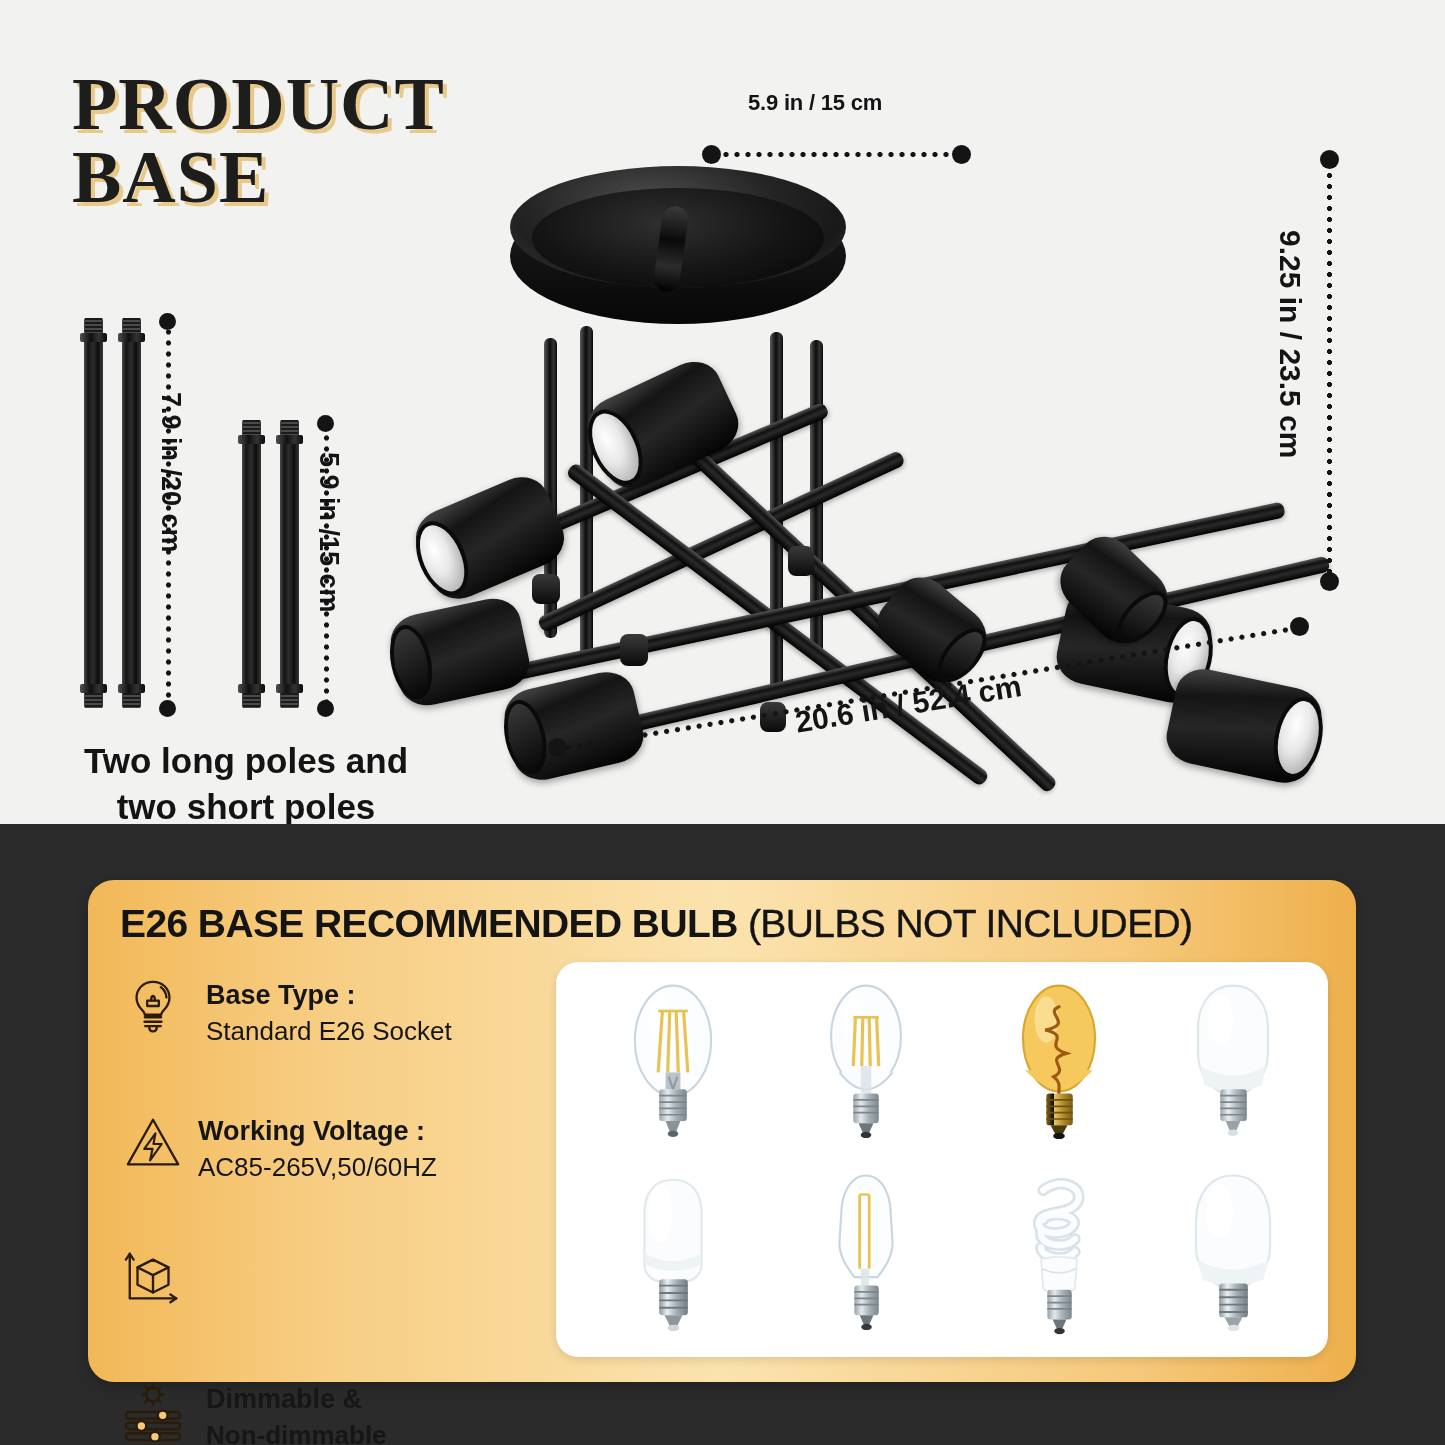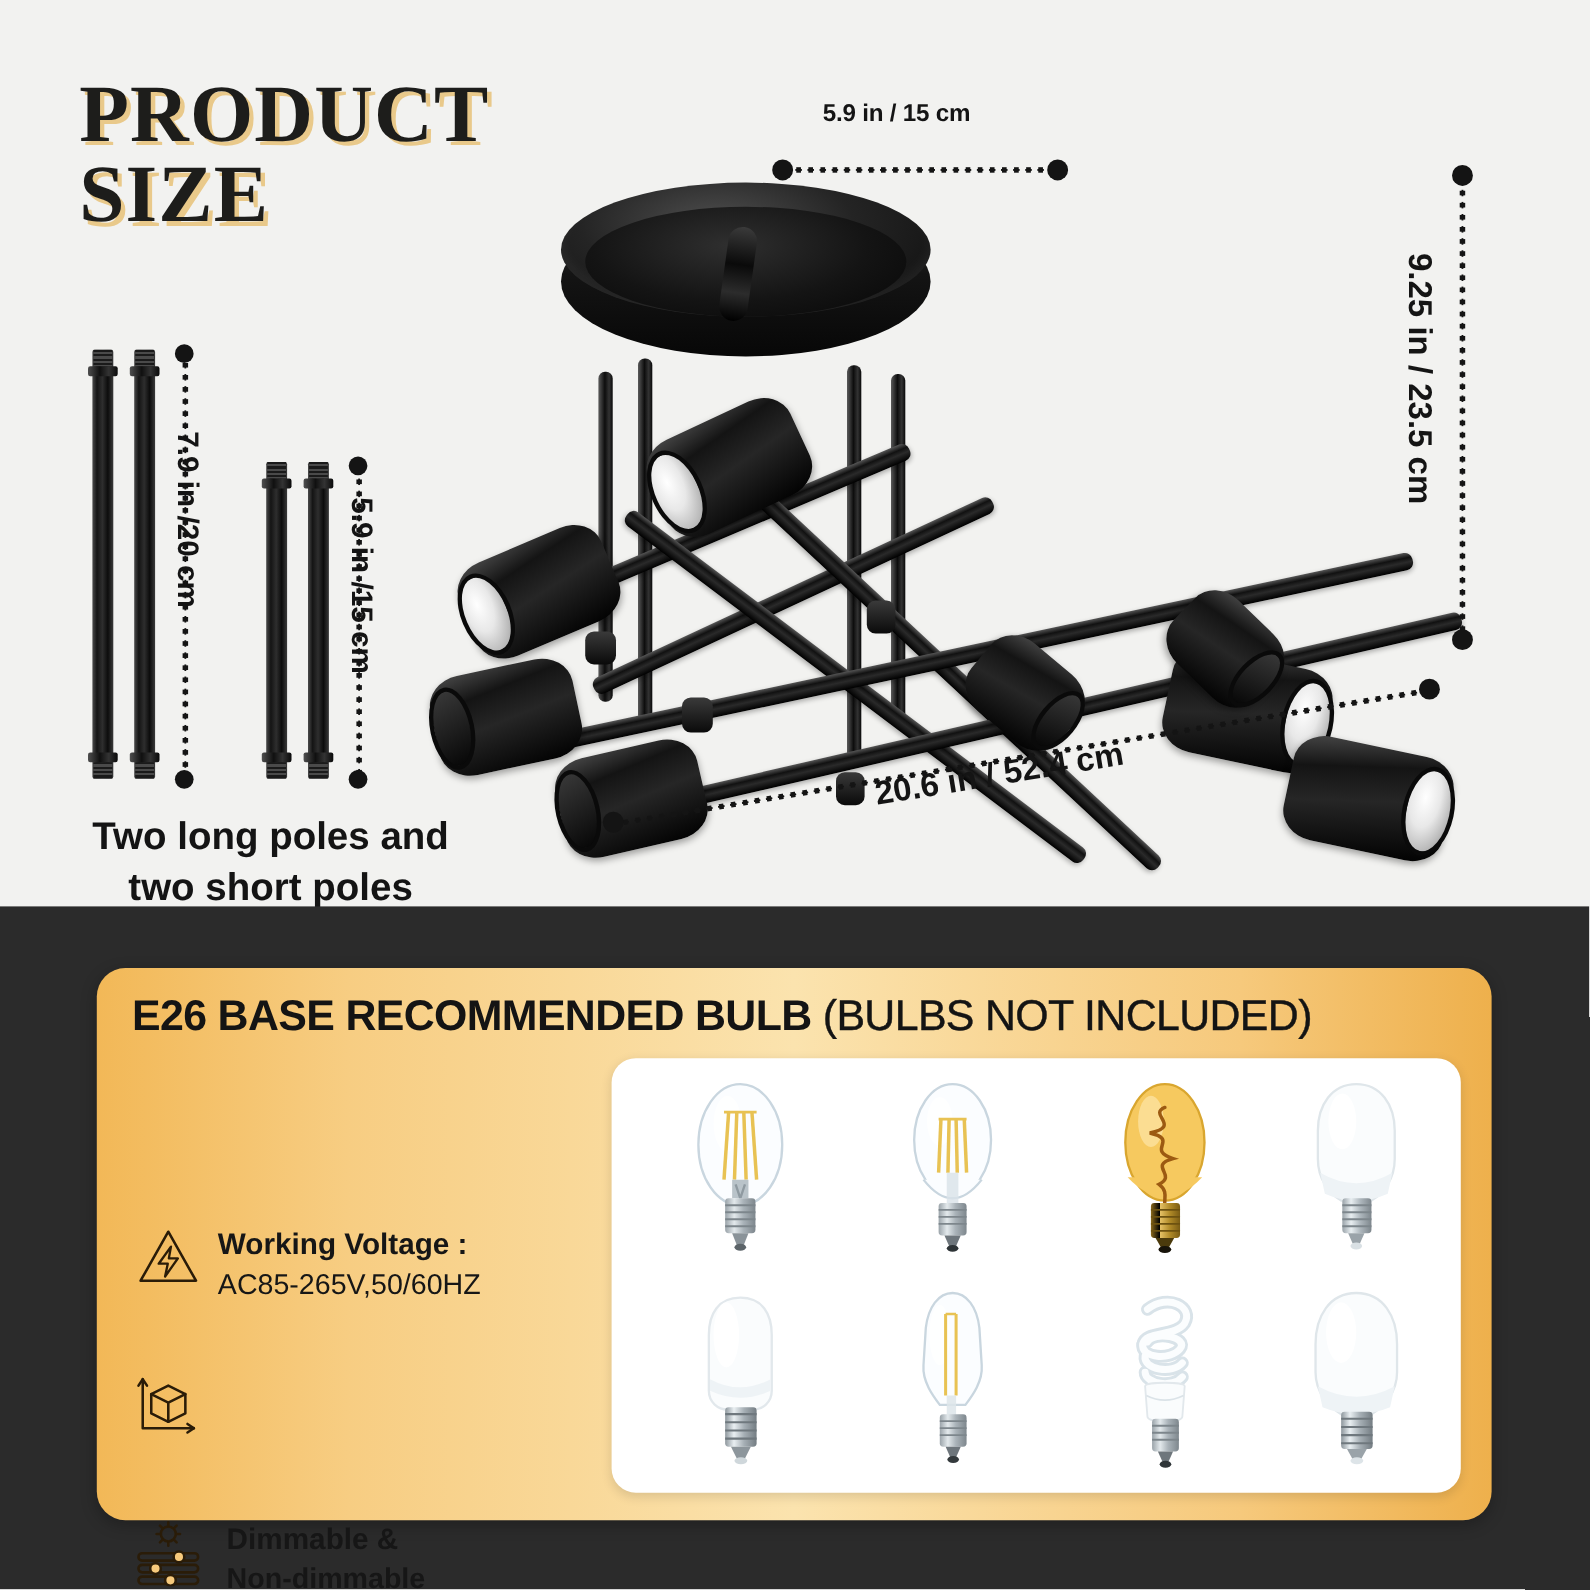--- a/index.html
+++ b/index.html
@@ -121,21 +121,21 @@
   .bulb-cell{position:absolute;width:193px;height:197px;display:flex;align-items:center;justify-content:center;}
 </style>
 </head>
 <body>
 
 <div id="page">
 
   <div id="top-section">
 
     <div id="page-title">PRODUCT
-SIZE</div>
+BASE</div>
 
     <div>
 
       <div class="pole" style="left:84px;top:318px;width:19px;height:390px;">
         <div class="shaft"></div>
         <div class="thread" style="top:0;"></div>
         <div class="cap" style="top:15px;"></div>
         <div class="thread" style="bottom:0;"></div>
         <div class="cap" style="bottom:15px;"></div>
       </div>
@@ -268,20 +268,36 @@
     </div>
   </div>
 
   <div id="bottom-section">
     <div id="gold-panel">
 
       <div id="bulb-header">
         <span id="bulb-header-main">E26 BASE RECOMMENDED BULB</span><span id="bulb-header-sub"> (BULBS NOT INCLUDED)</span>
       </div>
 
+      <div class="spec-item" style="top:96px;">
+        <div class="spec-icon">
+          <svg viewBox="0 0 64 64" width="62" height="62" fill="none" stroke="#2a1c08" stroke-width="2.4" stroke-linecap="round" stroke-linejoin="round">
+            <path d="M32 6c-10 0-17 7.4-17 16.4 0 6 3.2 10 6 13 1.5 1.6 2.4 3 2.6 4.6h16.8c.2-1.6 1.1-3 2.6-4.6 2.8-3 6-7 6-13C49 13.4 42 6 32 6z"></path>
+            <path d="M40 11.5c3.5 2.6 5.6 6.4 5.9 10.6"></path>
+            <path d="M26 25.5h12v5.5H26z"></path>
+            <path d="M30 25.5c0-3 1-5 2-5s2 2 2 5"></path>
+            <path d="M23.6 42.6h16.8M23.2 47.2h17.6M24 51.8h16"></path>
+            <path d="M28 51.8c0 3.2 1.6 5.4 4 5.4s4-2.2 4-5.4"></path>
+          </svg>
+        </div>
+        <div class="spec-text">
+          <div class="spec-title">Base Type :</div>
+          <div class="spec-value">Standard E26 Socket</div>
+        </div>
+      </div>
 
       <div class="spec-item" style="top:232px;gap:14px;">
         <div class="spec-icon">
           <svg viewBox="0 0 64 64" width="62" height="62" fill="none" stroke="#2a1c08" stroke-width="2.4" stroke-linecap="round" stroke-linejoin="round">
             <path d="M32 8 58 54H6L32 8z"></path>
             <path d="M34.5 22 23 38h8.5L29 50l12-17h-8.5L34.5 22z" stroke-width="2.2"></path>
           </svg>
         </div>
         <div class="spec-text">
           <div class="spec-title">Working Voltage :</div>

